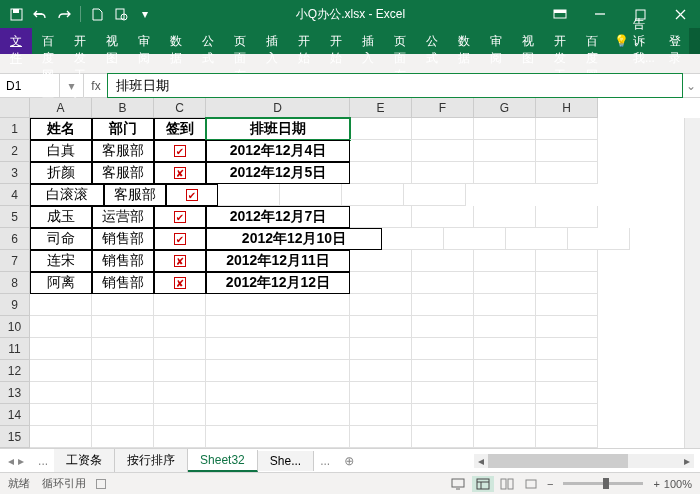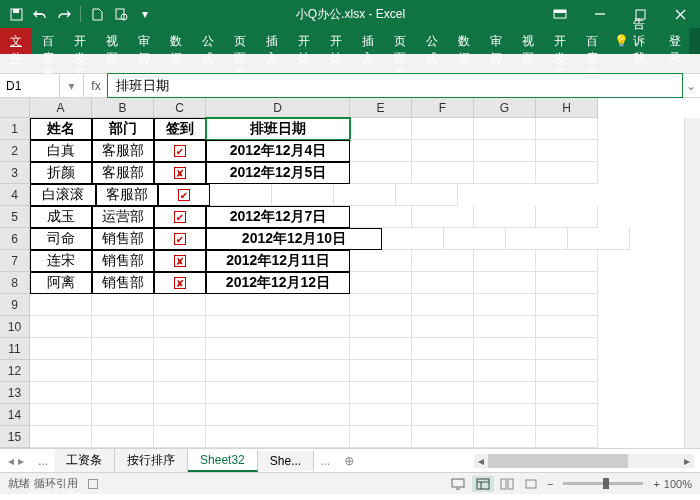--- a/index.html
+++ b/index.html
@@ -8,21 +8,21 @@
 .titlebar { height: 28px; background: #0f7344; display: flex; align-items: center; color: #fff; }
 .qat { display: flex; gap: 4px; padding: 0 6px; }
 .qat .ic { width: 20px; height: 20px; display: flex; align-items: center; justify-content: center; color: #fff; cursor: pointer; }
 .qat .sep { width: 1px; background: rgba(255,255,255,0.3); margin: 2px 2px; }
 .title-text { flex: 1; text-align: center; font-size: 12px; }
 .win-controls { display: flex; }
 .win-controls .wc { width: 40px; height: 28px; display: flex; align-items: center; justify-content: center; color: #fff; cursor: pointer; }
 
 .ribbon-tabs { height: 26px; background: #0f7344; display: flex; color: #fff; font-size: 12px; }
 .ribbon-tabs .tab { padding: 5px 10px 5px; cursor: pointer; }
-.ribbon-tabs .tab.file { background: #b91c1c; text-decoration: underline; }
+.ribbon-tabs .tab.file { background: #4c1d95; text-decoration: underline; }
 .ribbon-tabs .spacer { flex: 1; }
 .ribbon-tabs .tell { display: flex; align-items: center; gap: 4px; padding: 0 6px; }
 .ribbon-tabs .login { padding: 5px 8px; }
 .ribbon-tabs .share { background: #0a5d36; padding: 5px 10px; display: flex; align-items: center; gap: 4px; }
 
 .ribbon-body { height: 20px; background: #f3f2f1; border-bottom: 1px solid #d4d4d4; }
 
 .formula-bar { height: 24px; display: flex; align-items: center; border-bottom: 1px solid #d4d4d4; background: #fff; }
 .name-box { width: 60px; height: 100%; border-right: 1px solid #d4d4d4; padding: 0 6px; display: flex; align-items: center; }
 .fb-btn { width: 24px; height: 100%; display: flex; align-items: center; justify-content: center; color: #888; border-right: 1px solid #d4d4d4; }
@@ -234,21 +234,21 @@
         <div class="cell b" style="width: 52px;">
           <div class="chk nk">✘</div>
         </div>
         <div class="cell b" style="width: 144px; font-weight: bold;">2012年12月5日</div>
         <div class="cell" style="width: 62px;"></div>
         <div class="cell" style="width: 62px;"></div>
         <div class="cell" style="width: 62px;"></div>
         <div class="cell" style="width: 62px;"></div>
       </div>
       <div class="row">
-        <div class="cell b" style="width: 66px;">白滚滚</div>
+        <div class="cell b" style="width: 74px;">白滚滚</div>
         <div class="cell b" style="width: 62px;">客服部</div>
         <div class="cell b" style="width: 52px;">
           <div class="chk ok">✔</div>
         </div>
         <div class="cell" style="width: 62px;"></div>
         <div class="cell" style="width: 62px;"></div>
         <div class="cell" style="width: 62px;"></div>
         <div class="cell" style="width: 62px;"></div>
       </div>
       <div class="row">
@@ -389,21 +389,21 @@
     <div class="st-hscroll">
       <div class="arr" style="left:0">◂</div>
       <div class="thumb"></div>
       <div class="arr" style="right:0">▸</div>
     </div>
   </div>
 </div>
 
 <div class="statusbar">
   <span>就绪</span>
-  <span style="margin-left:4px">循环引用</span>
+  <span style="margin-left:12px">循环引用</span>
   <span style="margin-left:10px;border:1px solid #999;width:10px;height:10px;display:inline-block"></span>
   <div class="sp"></div>
   <span style="margin-right:6px">
       <svg width="14" height="12">
         <rect x="1" y="1" width="12" height="8" fill="none" stroke="#666"></rect>
         <line x1="5" y1="11" x2="9" y2="11" stroke="#666"></line>
       </svg>
     </span>
   <div class="view-btn active">
       <svg width="14" height="12">

